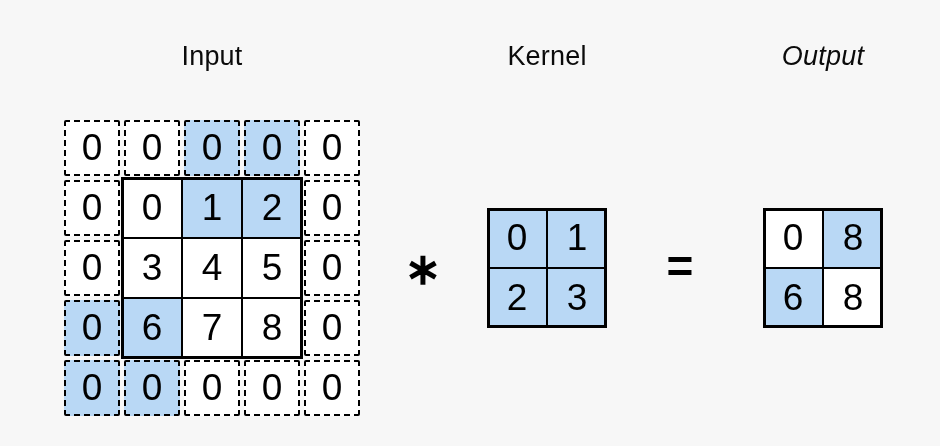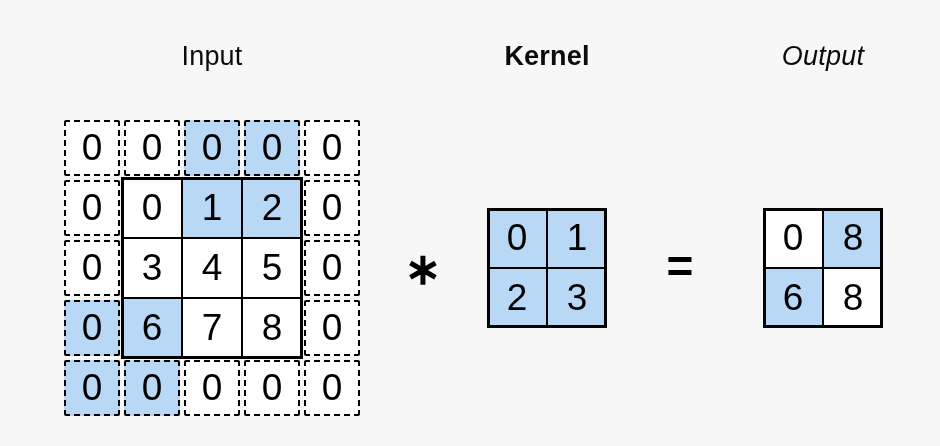--- a/index.html
+++ b/index.html
@@ -17,21 +17,21 @@
   }
   .stage { position: relative; width: 940px; height: 446px; background: var(--bg); }
 
   .title {
     position: absolute; top: 41px;
     font-size: 27px; line-height: 30px;
     text-align: center; color: #0b0b0b;
     letter-spacing: 0.2px;
   }
   #input-title  { left: 62px;  width: 300px; }
-  #kernel-title { left: 487px; width: 120px; font-weight: bold; }
+  #kernel-title { left: 487px; width: 120px; }
   #output-title { left: 763px; width: 120px; font-style: italic; }
 
   .grid { position: absolute; }
   #input-grid  { left: 62px;  top: 118px; width: 300px; height: 300px; }
   #kernel-grid { left: 487px; top: 208px; width: 120px; height: 120px; }
   #output-grid { left: 763px; top: 208px; width: 120px; height: 120px; }
 
   .cell {
     position: absolute; box-sizing: border-box;
     display: flex; align-items: center; justify-content: center;

